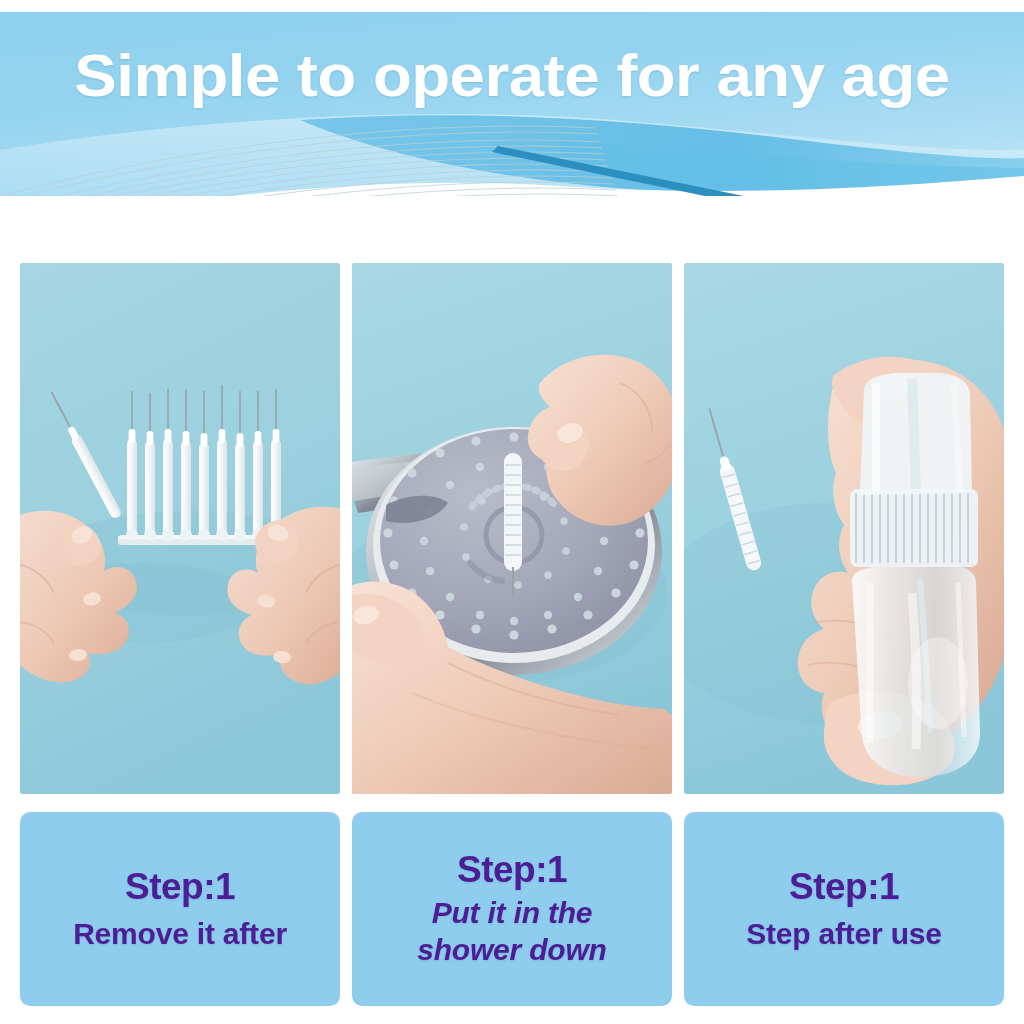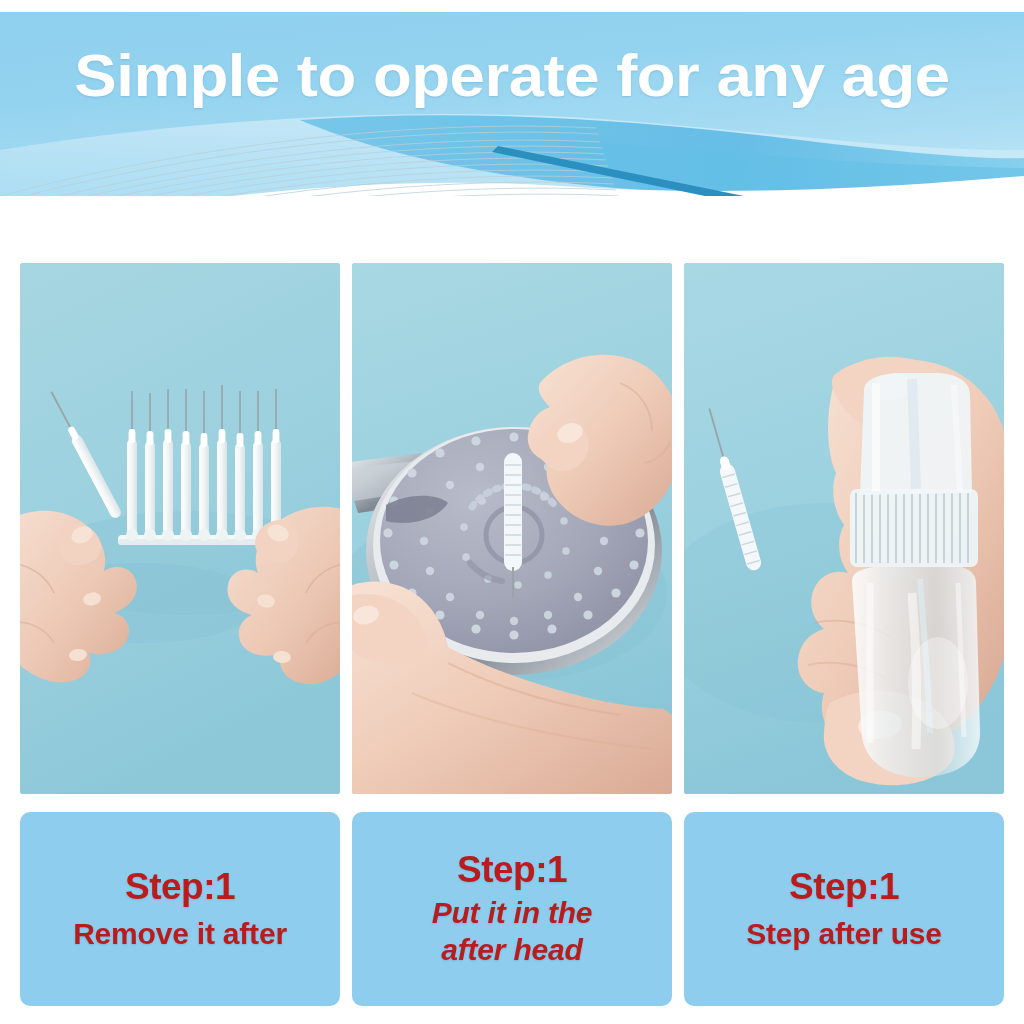--- a/index.html
+++ b/index.html
@@ -85,21 +85,21 @@
   }
   .caption {
     width: 352px;
     height: 194px;
     background: #8fcdee;
     border-radius: 10px;
     display: flex;
     flex-direction: column;
     align-items: center;
     justify-content: center;
-    color: #b91c1c;
+    color: #4c1d95;
     text-shadow: 0 1px 2px rgba(90,160,200,0.45);
     box-sizing: border-box;
     padding: 6px 10px;
   }
   .caption .step {
     font-size: 37px;
     font-weight: bold;
     line-height: 1.15;
     letter-spacing: -0.5px;
   }
@@ -512,21 +512,21 @@
 
     <div class="caption">
       <div class="step">Step:1</div>
       <div class="desc">Remove it after</div>
     </div>
 
     <div class="caption two-line">
       <div class="step">Step:1</div>
       <div class="desc">
         <div>Put it in the</div>
-        <div>after head</div>
+        <div>shower down</div>
       </div>
     </div>
 
     <div class="caption">
       <div class="step">Step:1</div>
       <div class="desc">Step after use</div>
     </div>
   </div>
 
 </div>

